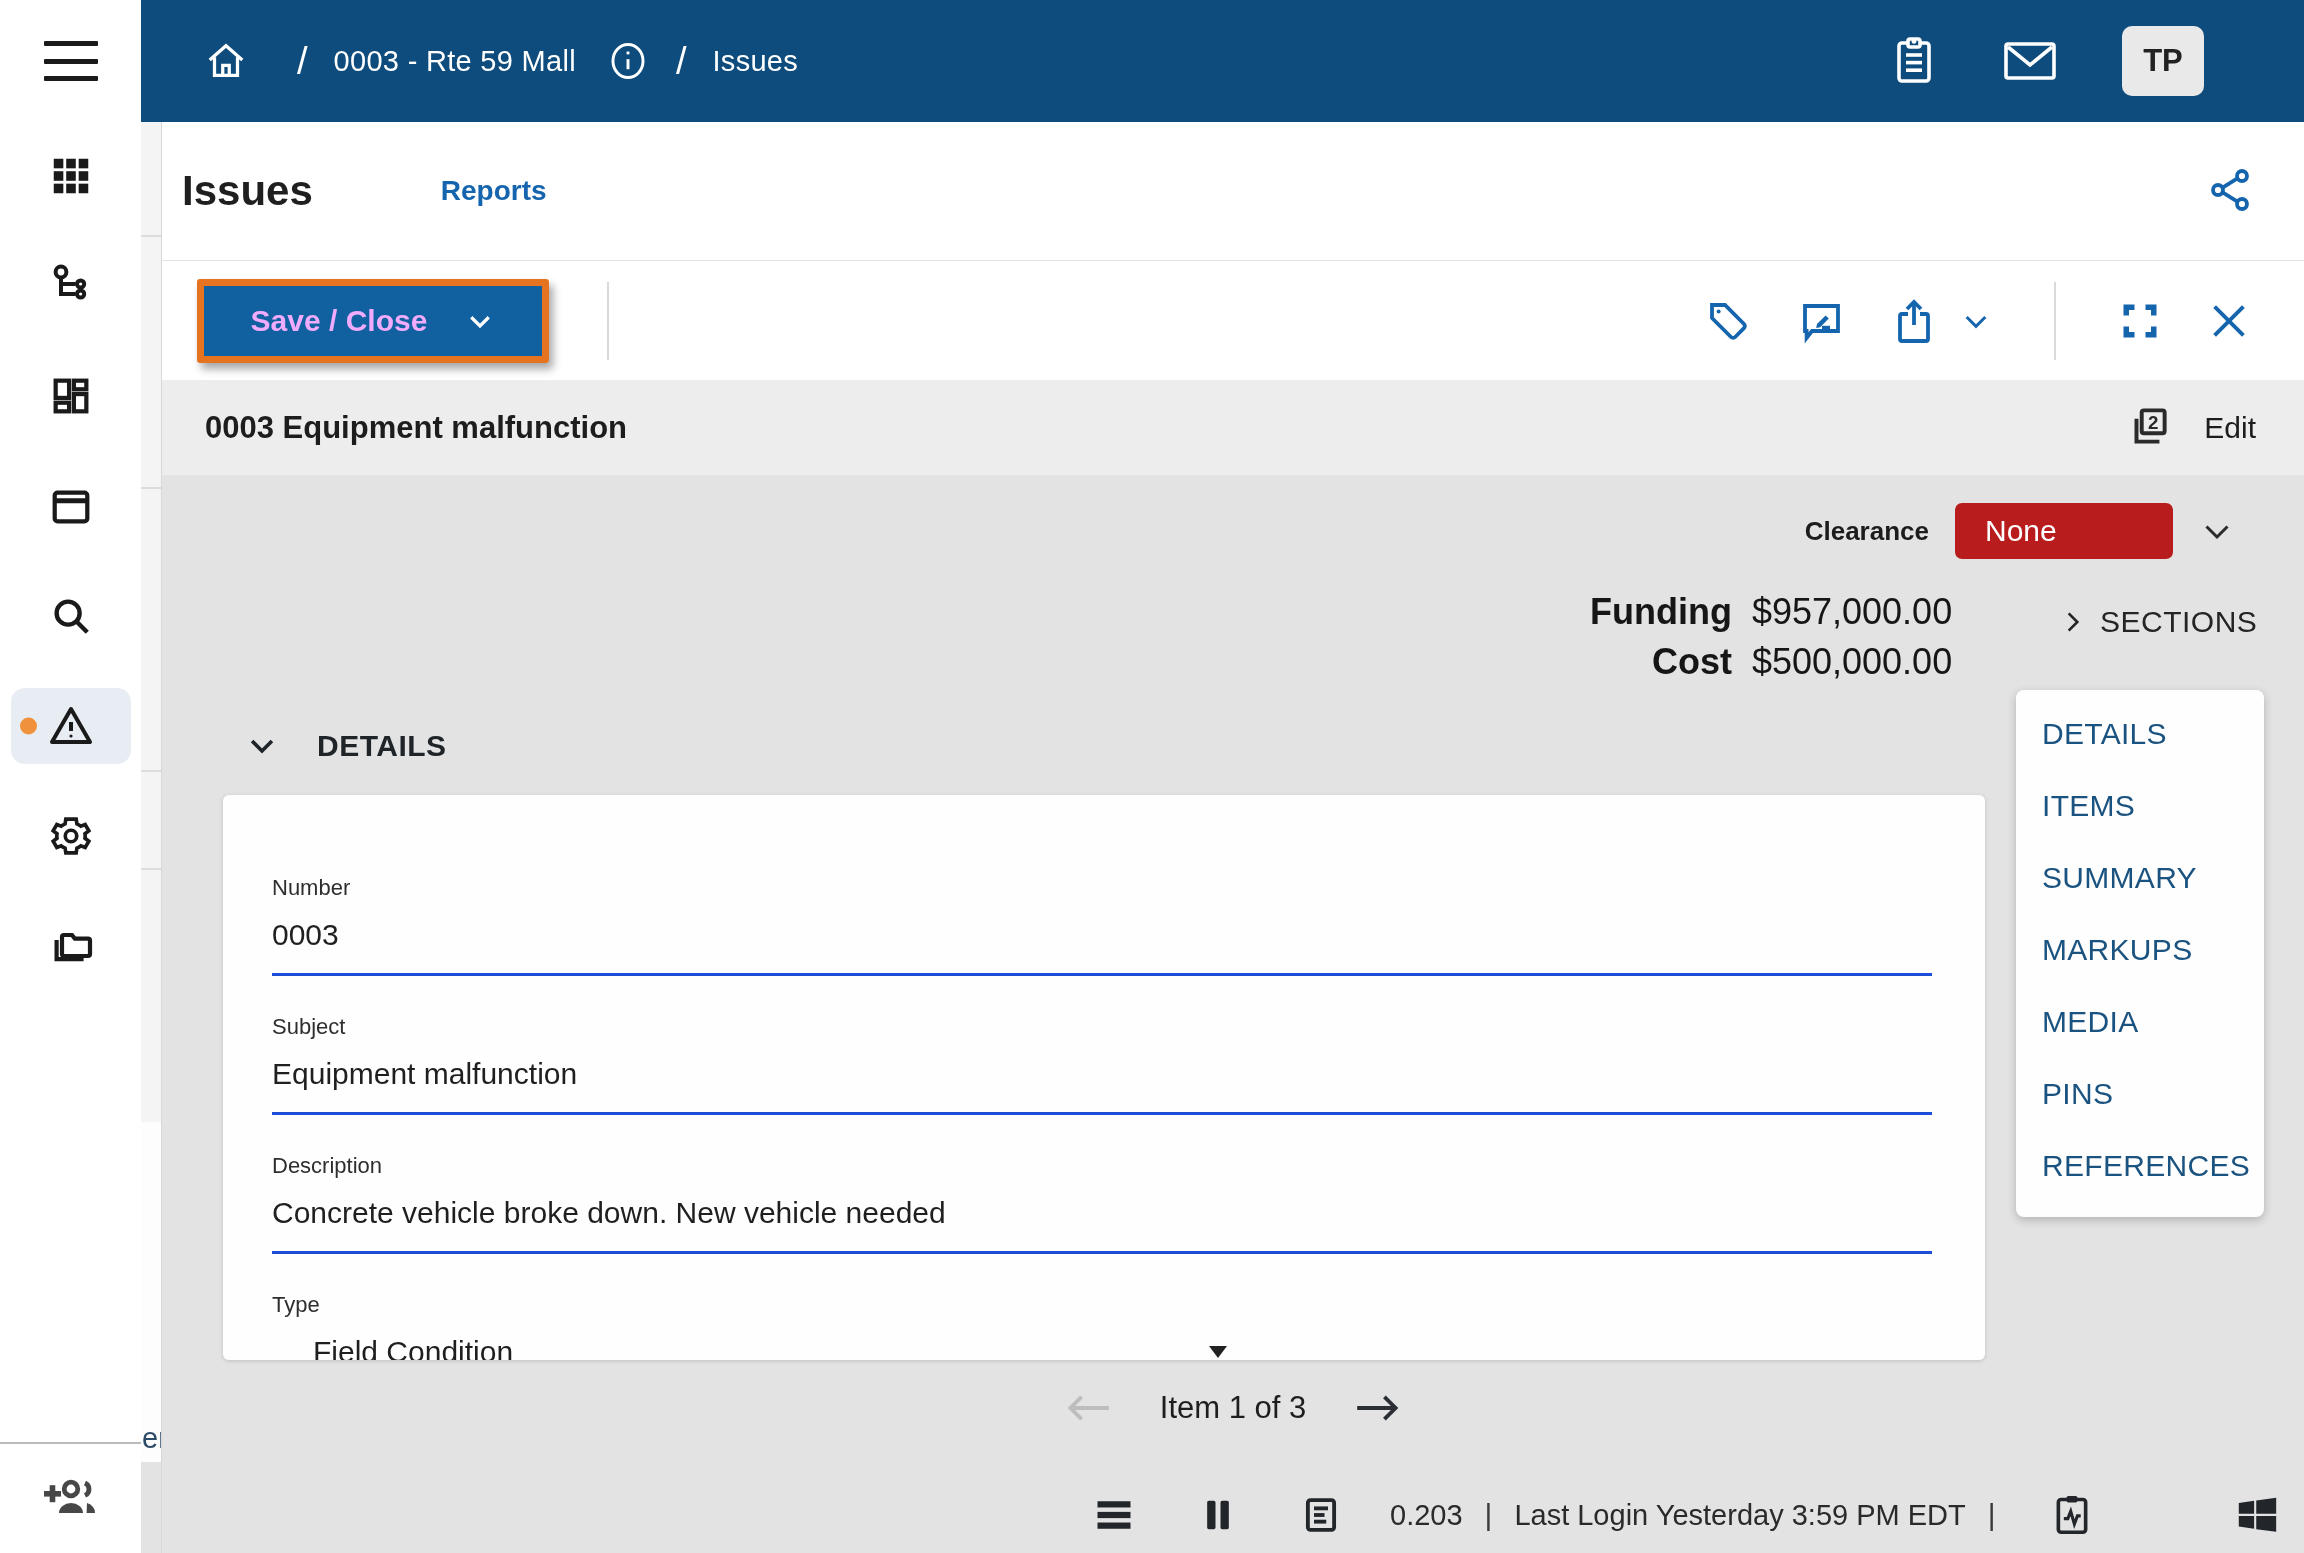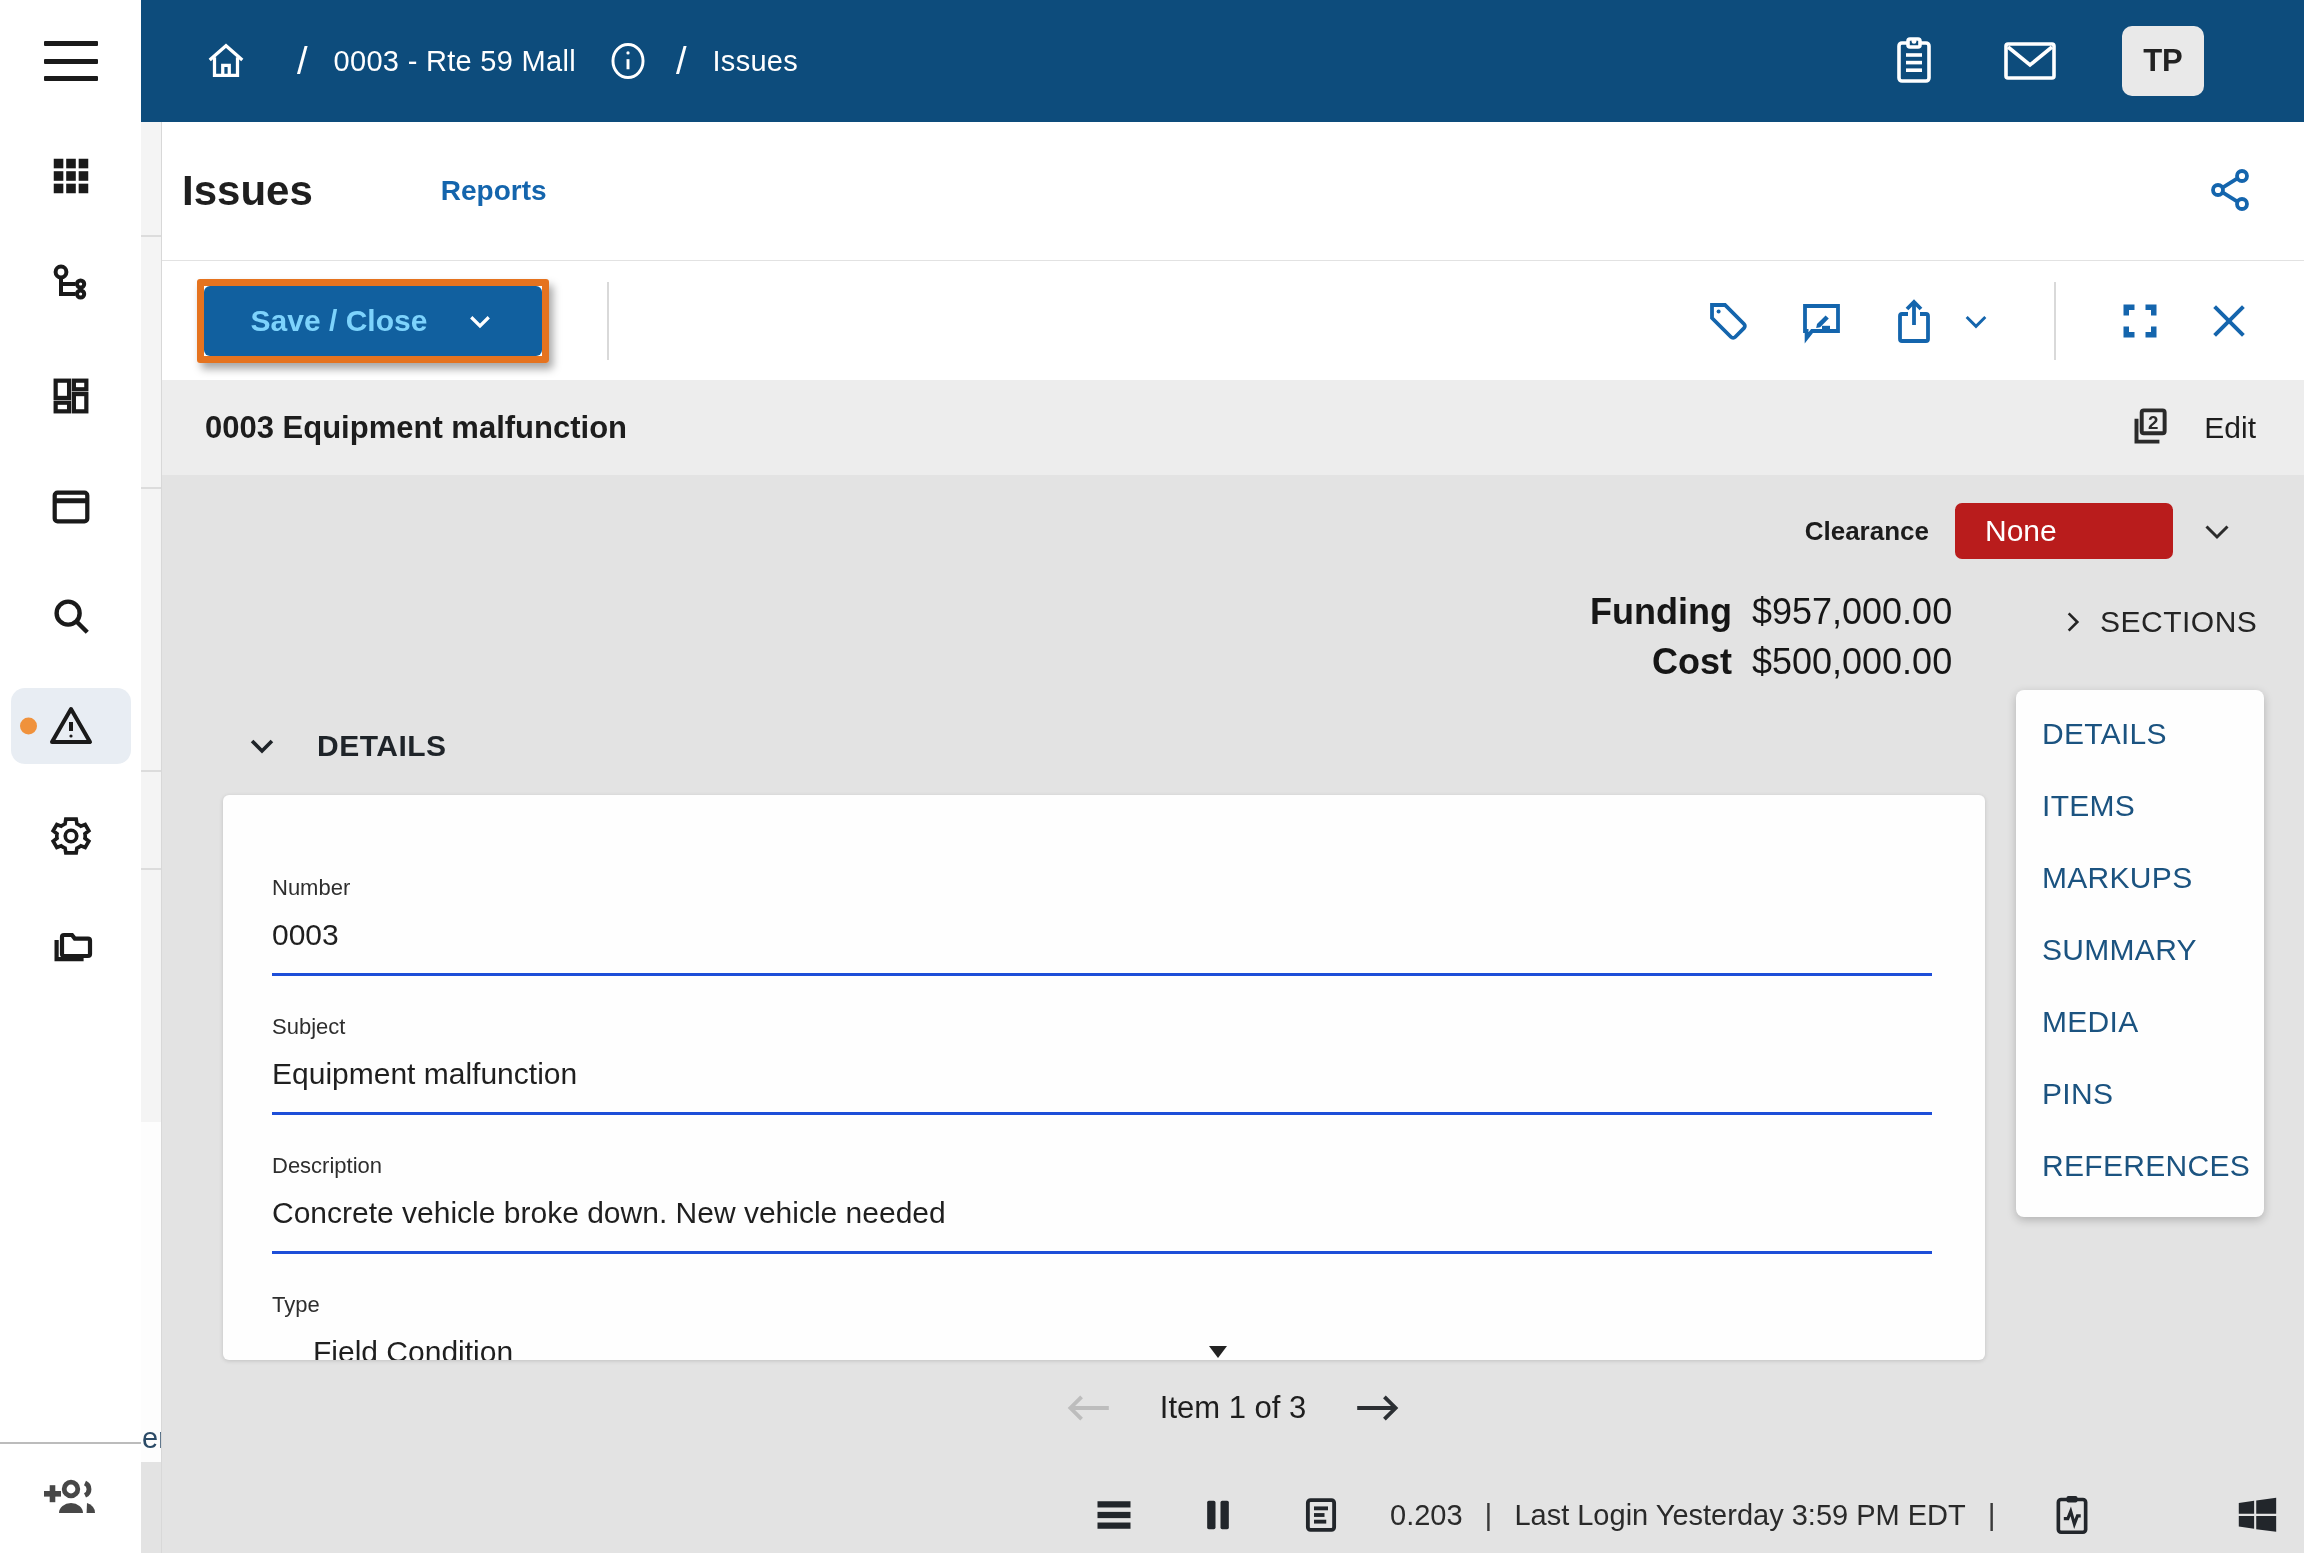--- a/index.html
+++ b/index.html
@@ -41,21 +41,21 @@
   
   .main { position: absolute; top: 122px; left: 162px; width: 2142px; height: 1431px; display: flex; flex-direction: column; background: #fff; box-shadow: -1px 0 0 #d8d8d8; }
 
   .page-header { height: 138px; background: #fff; display: flex; align-items: center; padding: 0 49px 0 20px; }
   .page-title { font-size: 42px; font-weight: bold; color: #1f1f1f; }
   .reports-link { margin-left: 128px; font-size: 28px; font-weight: bold; color: #1465ad; text-decoration: none; cursor: pointer; background: none; border: none; }
   .share-btn { margin-left: auto; background: none; border: none; cursor: pointer; color: #1465ad; }
 
   .action-toolbar { height: 120px; background: #fff; border-top: 1px solid #e2e2e2; display: flex; align-items: center; padding: 0 52px 0 35px; }
   .save-wrap { border: 7px solid #e5731f; border-radius: 3px; box-shadow: 4px 6px 9px rgba(0,0,0,.35); }
-  .save-btn { width: 338px; height: 70px; background: #11609f; color: #7dd3fc; border: none; border-radius: 6px; font-size: 30px; font-weight: bold; font-family: inherit; display: flex; align-items: center; justify-content: center; gap: 38px; cursor: pointer; }
+  .save-btn { width: 338px; height: 70px; background: #11609f; color: #f0abfc; border: none; border-radius: 0; font-size: 30px; font-weight: bold; font-family: inherit; display: flex; align-items: center; justify-content: center; gap: 38px; cursor: pointer; }
   .vdiv { width: 2px; height: 78px; background: #d9d9d9; margin-left: 58px; }
   .toolbar-right { margin-left: auto; display: flex; align-items: center; gap: 44px; color: #1465ad; }
   .tb-btn { background: none; border: none; cursor: pointer; color: #1465ad; display: flex; align-items: center; }
   .export-group { display: flex; align-items: center; gap: 22px; }
   .vdiv2 { width: 2px; height: 78px; background: #d9d9d9; margin: 0 18px; }
 
   .record-bar { height: 95px; background: #ededed; display: flex; align-items: center; padding: 0 48px 0 43px; }
   .record-title { font-size: 31px; font-weight: bold; color: #1d1d1d; }
   .record-right { margin-left: auto; display: flex; align-items: center; gap: 30px; }
   .copy-btn { background: none; border: none; cursor: pointer; color: #2a2a2a; }
@@ -354,22 +354,22 @@
       <button class="sections-toggle">
         <svg width="26" height="26" viewBox="0 0 24 24" fill="none" stroke="currentColor" stroke-width="2.4">
             <path d="M8 4 l8 8 -8 8"></path>
           </svg>
         <span>SECTIONS</span>
       </button>
 
       <div class="sections-panel">
         <button class="section-item">DETAILS</button>
         <button class="section-item">ITEMS</button>
+        <button class="section-item">SUMMARY</button>
         <button class="section-item">MARKUPS</button>
-        <button class="section-item">SUMMARY</button>
         <button class="section-item">MEDIA</button>
         <button class="section-item">PINS</button>
         <button class="section-item">REFERENCES</button>
       </div>
 
       <button class="details-header">
         <svg width="34" height="34" viewBox="0 0 24 24" fill="none" stroke="#1f2429" stroke-width="2.6">
             <path d="M5 8.5 l7 7 7-7"></path>
           </svg>
         <span>DETAILS</span>

